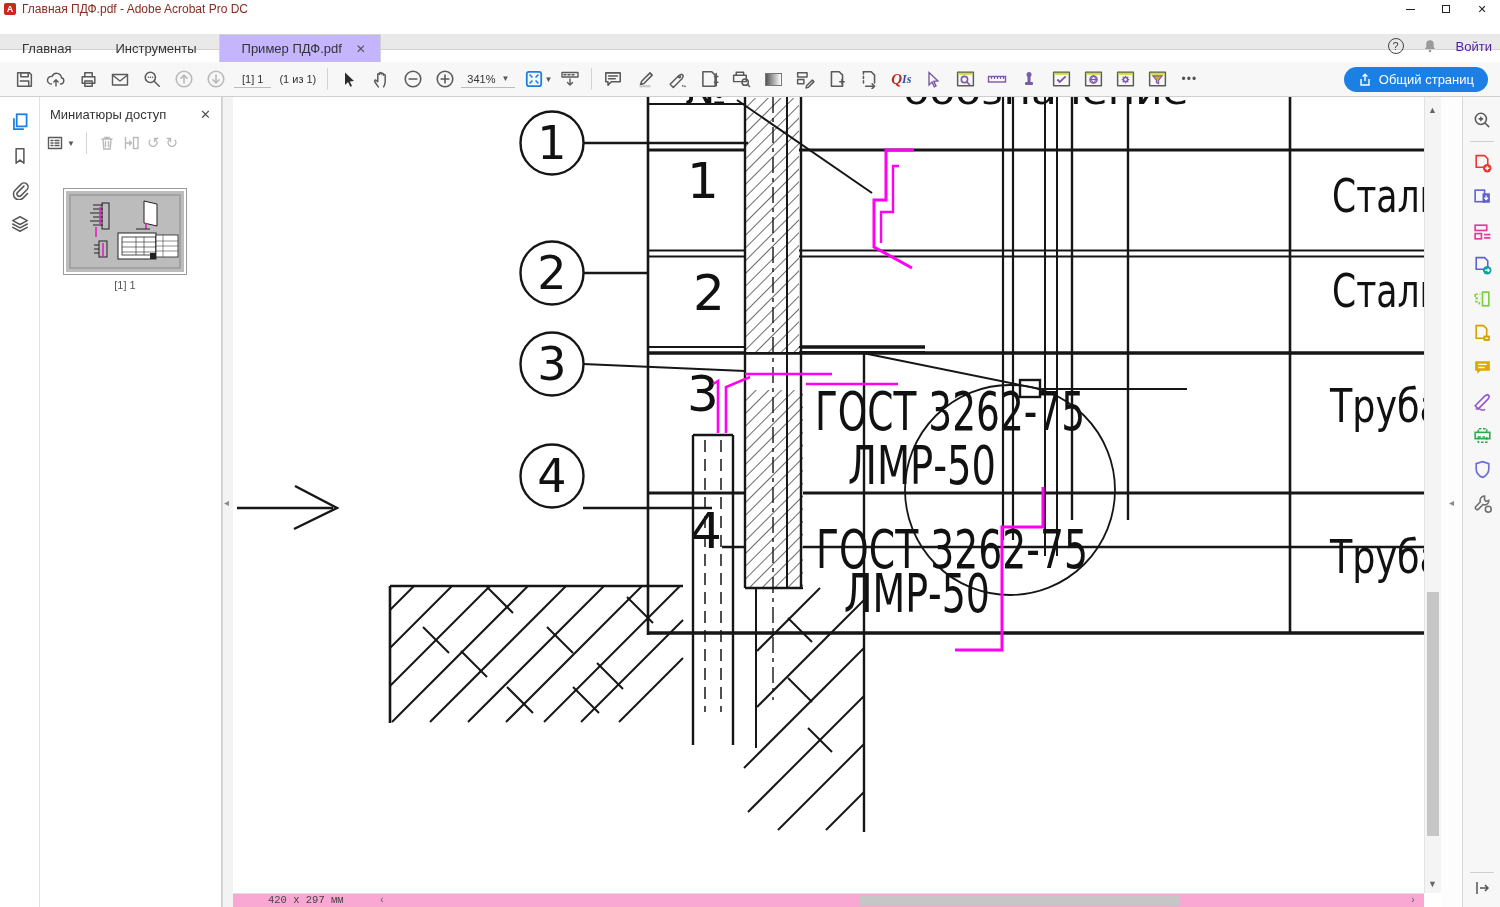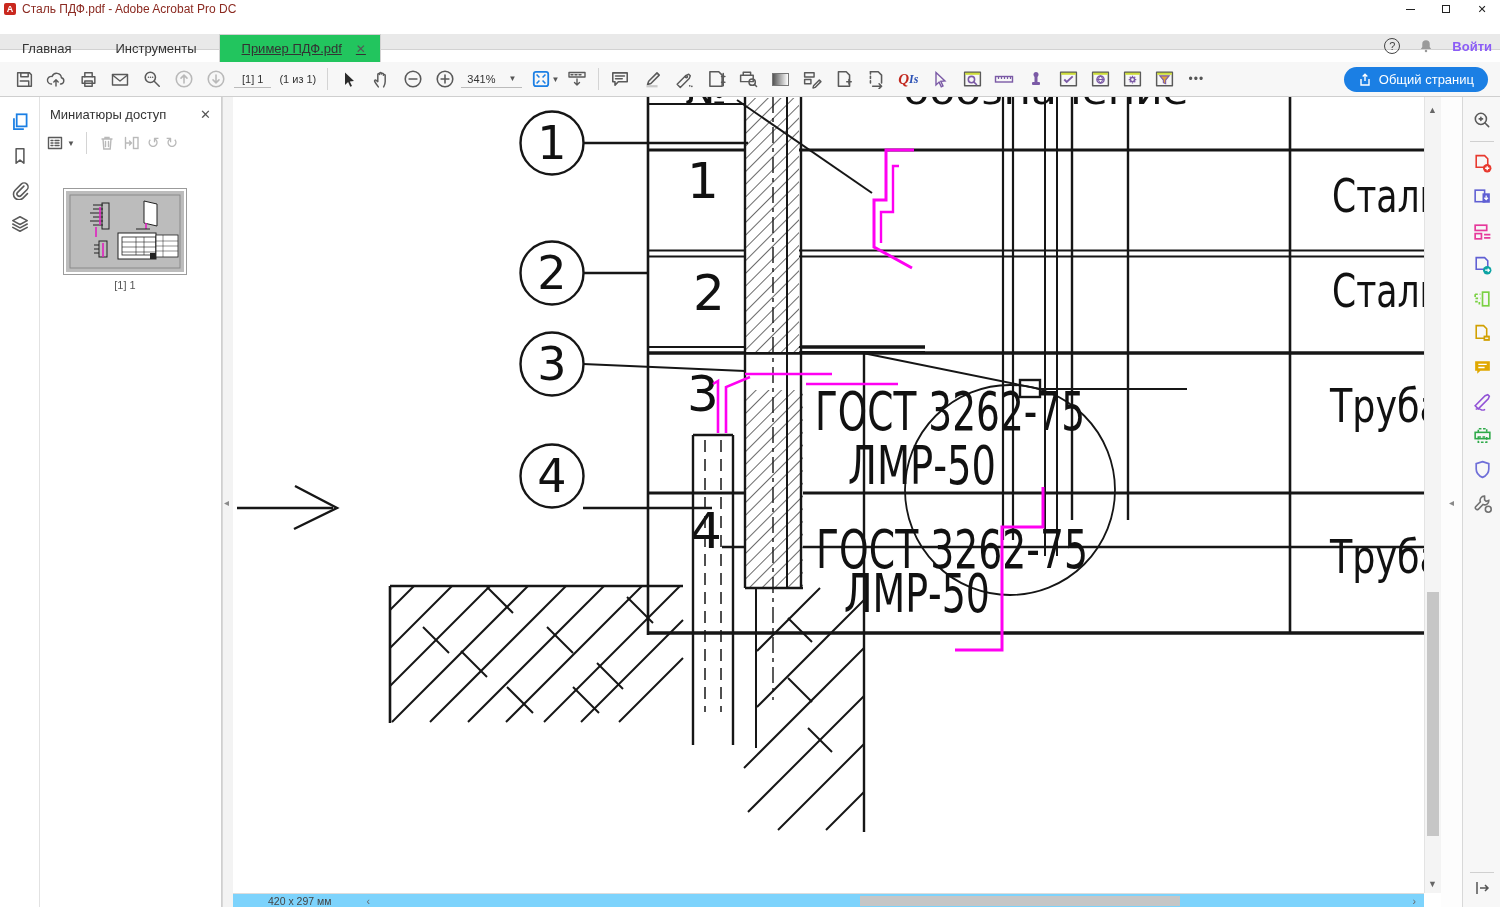--- a/index.html
+++ b/index.html
@@ -16,55 +16,55 @@
   .winbtn .minline{width:9px;border-top:1px solid #222;display:block;}
   .winbtn .maxbox{width:8px;height:8px;border:1px solid #222;display:block;}
   
   .menubar{position:absolute;left:0;top:18px;width:1500px;height:16px;background:#fff;
            display:flex;align-items:center;font-size:12px;color:#1a1a1a;}
   .menu-item{padding:0 9px;cursor:default;}
   
   .tabbar{position:absolute;left:0;top:34px;width:1500px;height:16px;background:#e9e9e9;
           border-bottom:1px solid #d2d2d2;display:flex;align-items:flex-start;font-size:13px;color:#333;}
   .tab{height:28px;display:flex;align-items:center;padding:0 22px;}
-  .tab.active{background:#22c55e;border:1px solid #d2d2d2;border-bottom:none;padding:0 14px 0 22px;text-decoration:underline;}
+  .tab.active{background:#c4b5fd;border:1px solid #d2d2d2;border-bottom:none;padding:0 14px 0 22px;}
   .tab .close{margin-left:14px;color:#555;font-size:12px;}
   .tabbar-right{position:absolute;right:8px;top:38px;display:flex;align-items:center;gap:18px;}
   .helpcirc{width:16px;height:16px;border:1.4px solid #444;border-radius:50%;font-size:11px;
             display:flex;align-items:center;justify-content:center;color:#444;}
-  .signin{font-size:13px;color:#8b5cf6;font-weight:bold;}
+  .signin{font-size:13px;color:#4c1d95;}
   
   .toolbar{position:absolute;left:0;top:62px;width:1500px;height:35px;background:#f7f7f7;
            border-bottom:1px solid #cfcfcf;display:flex;align-items:center;}
   .tbtn{height:28px;min-width:30px;display:flex;align-items:center;justify-content:center;margin:0 1px;}
   .sep{width:1px;height:22px;background:#d4d4d4;margin:0 5px;}
   .pagefield{font-size:11px;color:#333;border-bottom:1px solid #bbb;padding:2px 8px;margin:0 2px;}
   .pagecount{font-size:11px;color:#333;margin:4px 6px;}
-  .zoombox{font-size:11px;color:#333;border-bottom:1px solid #bbb;padding:2px 6px;display:flex;align-items:center;gap:13px;}
+  .zoombox{font-size:11px;color:#333;border-bottom:1px solid #bbb;padding:2px 6px;display:flex;align-items:center;gap:6px;}
   .caret{font-size:8px;color:#555;}
   .qi{font-family:"Liberation Serif",serif;font-style:italic;font-weight:bold;font-size:15px;}
   .qi .q{color:#c2281e;} .qi .is{color:#2b51b5;font-size:12px;}
   .more{color:#555;font-size:12px;letter-spacing:1px;}
   .sharebtn{position:absolute;right:12px;top:67px;height:25px;background:#1b7fe4;border-radius:13px;
             color:#fff;font-size:13px;display:flex;align-items:center;padding:0 14px;gap:7px;}
   .gradbox{width:17px;height:13px;border:1px solid #777;background:linear-gradient(90deg,#555,#fff);}
   
   .leftstrip{position:absolute;left:0;top:97px;width:40px;height:810px;background:#fff;border-right:1px solid #e2e2e2;}
   .stripbtn{width:40px;height:34px;display:flex;align-items:center;justify-content:center;}
   .panel{position:absolute;left:40px;top:97px;width:182px;height:810px;background:#fff;border-right:1px solid #cfcfcf;}
   .panel-head{display:flex;align-items:center;justify-content:space-between;padding:10px 10px 4px 10px;
               font-size:13px;color:#333;}
   .panel-tools{display:flex;align-items:center;padding:6px 6px;gap:6px;}
   .thumbwrap{position:absolute;left:23px;top:91px;width:124px;height:87px;border:1px solid #9b9b9b;background:#fff;padding:2px;}
   .thumblabel{position:absolute;left:0px;top:182px;width:170px;text-align:center;font-size:11px;color:#555;}
   
   .gutterL{position:absolute;left:222px;top:97px;width:11px;height:810px;background:#f3f3f3;border-left:1px solid #d8d8d8;}
   .canvas{position:absolute;left:233px;top:97px;width:1191px;height:796px;background:#fff;overflow:hidden;}
-  .statusbar{position:absolute;left:233px;top:893px;width:1191px;height:14px;background:#7dd3fc;border-top:1px solid #ddd;
-             font-size:10.5px;color:#444;display:flex;align-items:center;}
+  .statusbar{position:absolute;left:233px;top:893px;width:1191px;height:14px;background:#f9a8d4;border-top:1px solid #ddd;
+             font-size:10.5px;color:#444;display:flex;font-family:Liberation Mono, monospace;}
   .hthumb{position:absolute;left:627px;top:2px;width:320px;height:10px;background:#c6c6c6;}
   .vscroll{position:absolute;left:1424px;top:97px;width:17px;height:796px;background:#f4f4f4;border-left:1px solid #e3e3e3;}
   .vthumb{position:absolute;left:2px;top:495px;width:12px;height:244px;background:#c6c6c6;}
   .arrglyph{color:#666;font-size:9px;text-align:center;width:17px;position:absolute;}
   .gutterR{position:absolute;left:1441px;top:97px;width:21px;height:810px;background:#fdfdfd;}
   .collapse{color:#8a8a8a;font-size:10px;position:absolute;}
   
   .rightpanel{position:absolute;left:1462px;top:97px;width:38px;height:810px;background:#f7f7f7;border-left:1px solid #d8d8d8;}
   .rbtn{width:38px;height:34px;display:flex;align-items:center;justify-content:center;}
   .rdiv{width:24px;height:1px;background:#d0d0d0;margin:4px auto;}
@@ -74,21 +74,21 @@
   .stg{stroke:#b9b9b9;fill:none;stroke-width:1.4;stroke-linecap:round;}
   .draw-text{font-family:"DejaVu Sans",sans-serif;fill:#111;}
 </style>
 </head>
 <body>
 
 <div id="app">
 
   <div class="titlebar">
     <span class="appicon">A</span>
-    <span>Сталь ПДФ.pdf - Adobe Acrobat Pro DC</span>
+    <span>Главная ПДФ.pdf - Adobe Acrobat Pro DC</span>
     <div class="winbtns">
       <div class="winbtn">
           <span class="minline"></span>
         </div>
       <div class="winbtn">
           <span class="maxbox"></span>
         </div>
       <div class="winbtn">
           <span>✕</span>
         </div>

